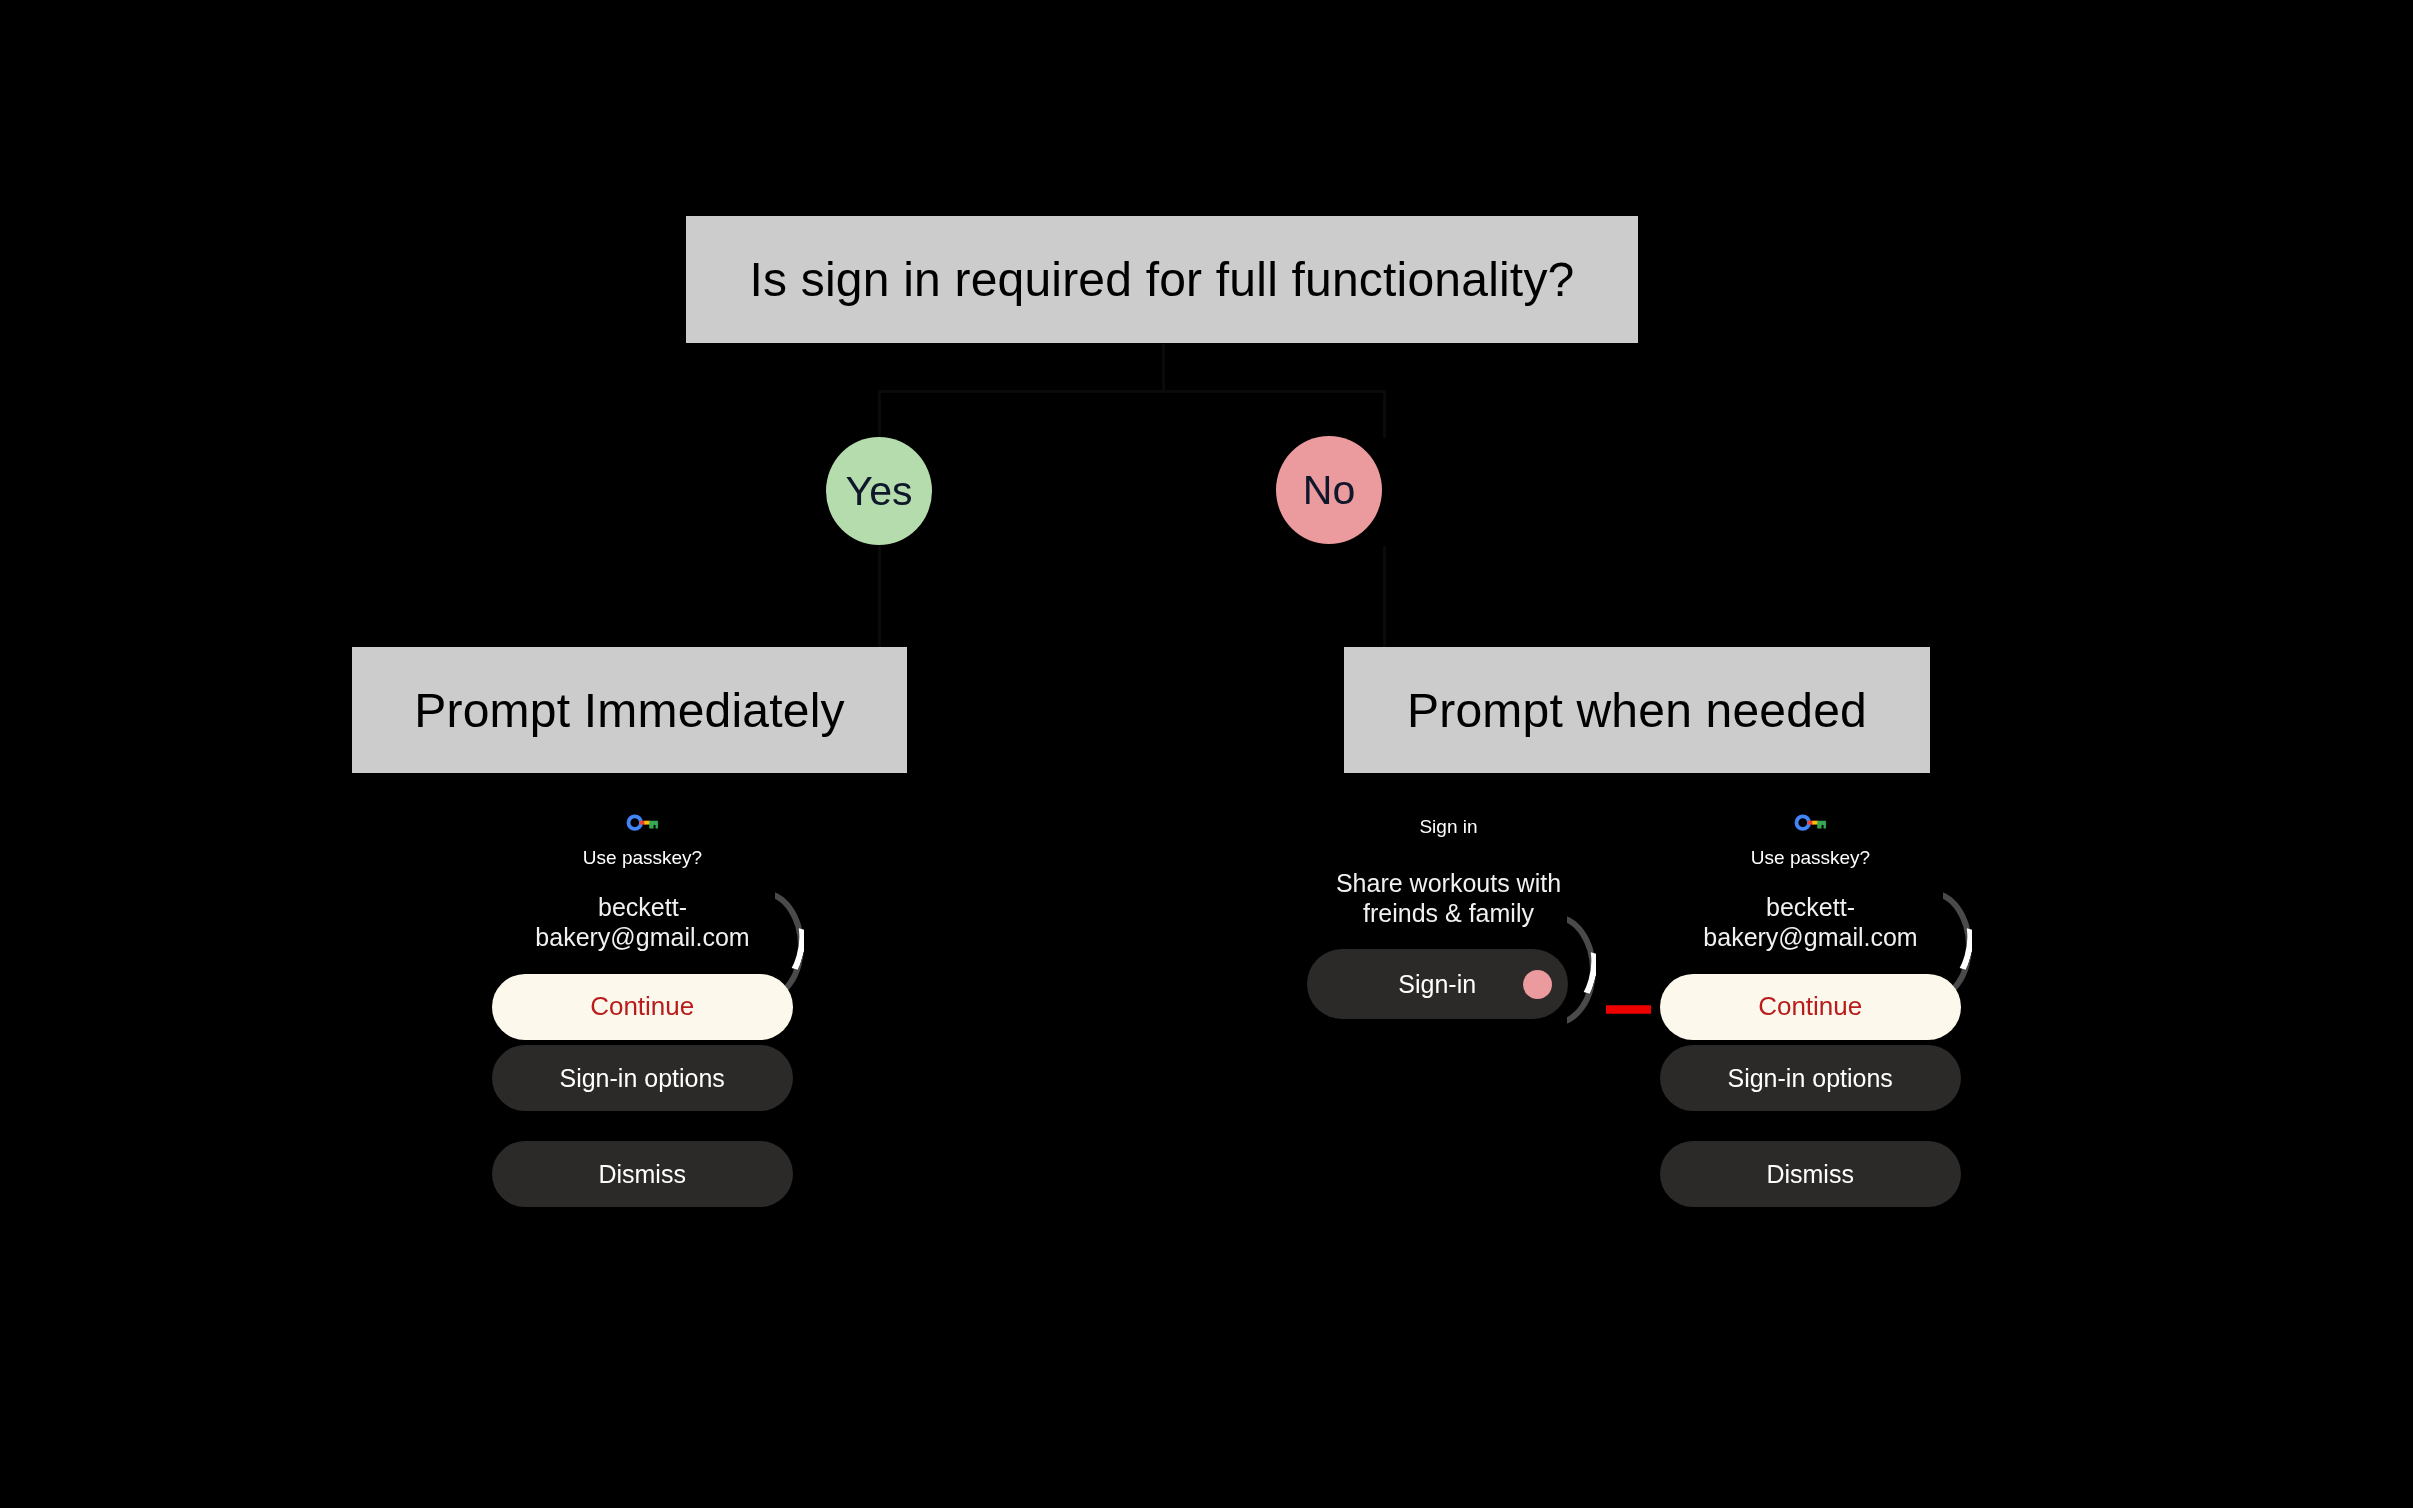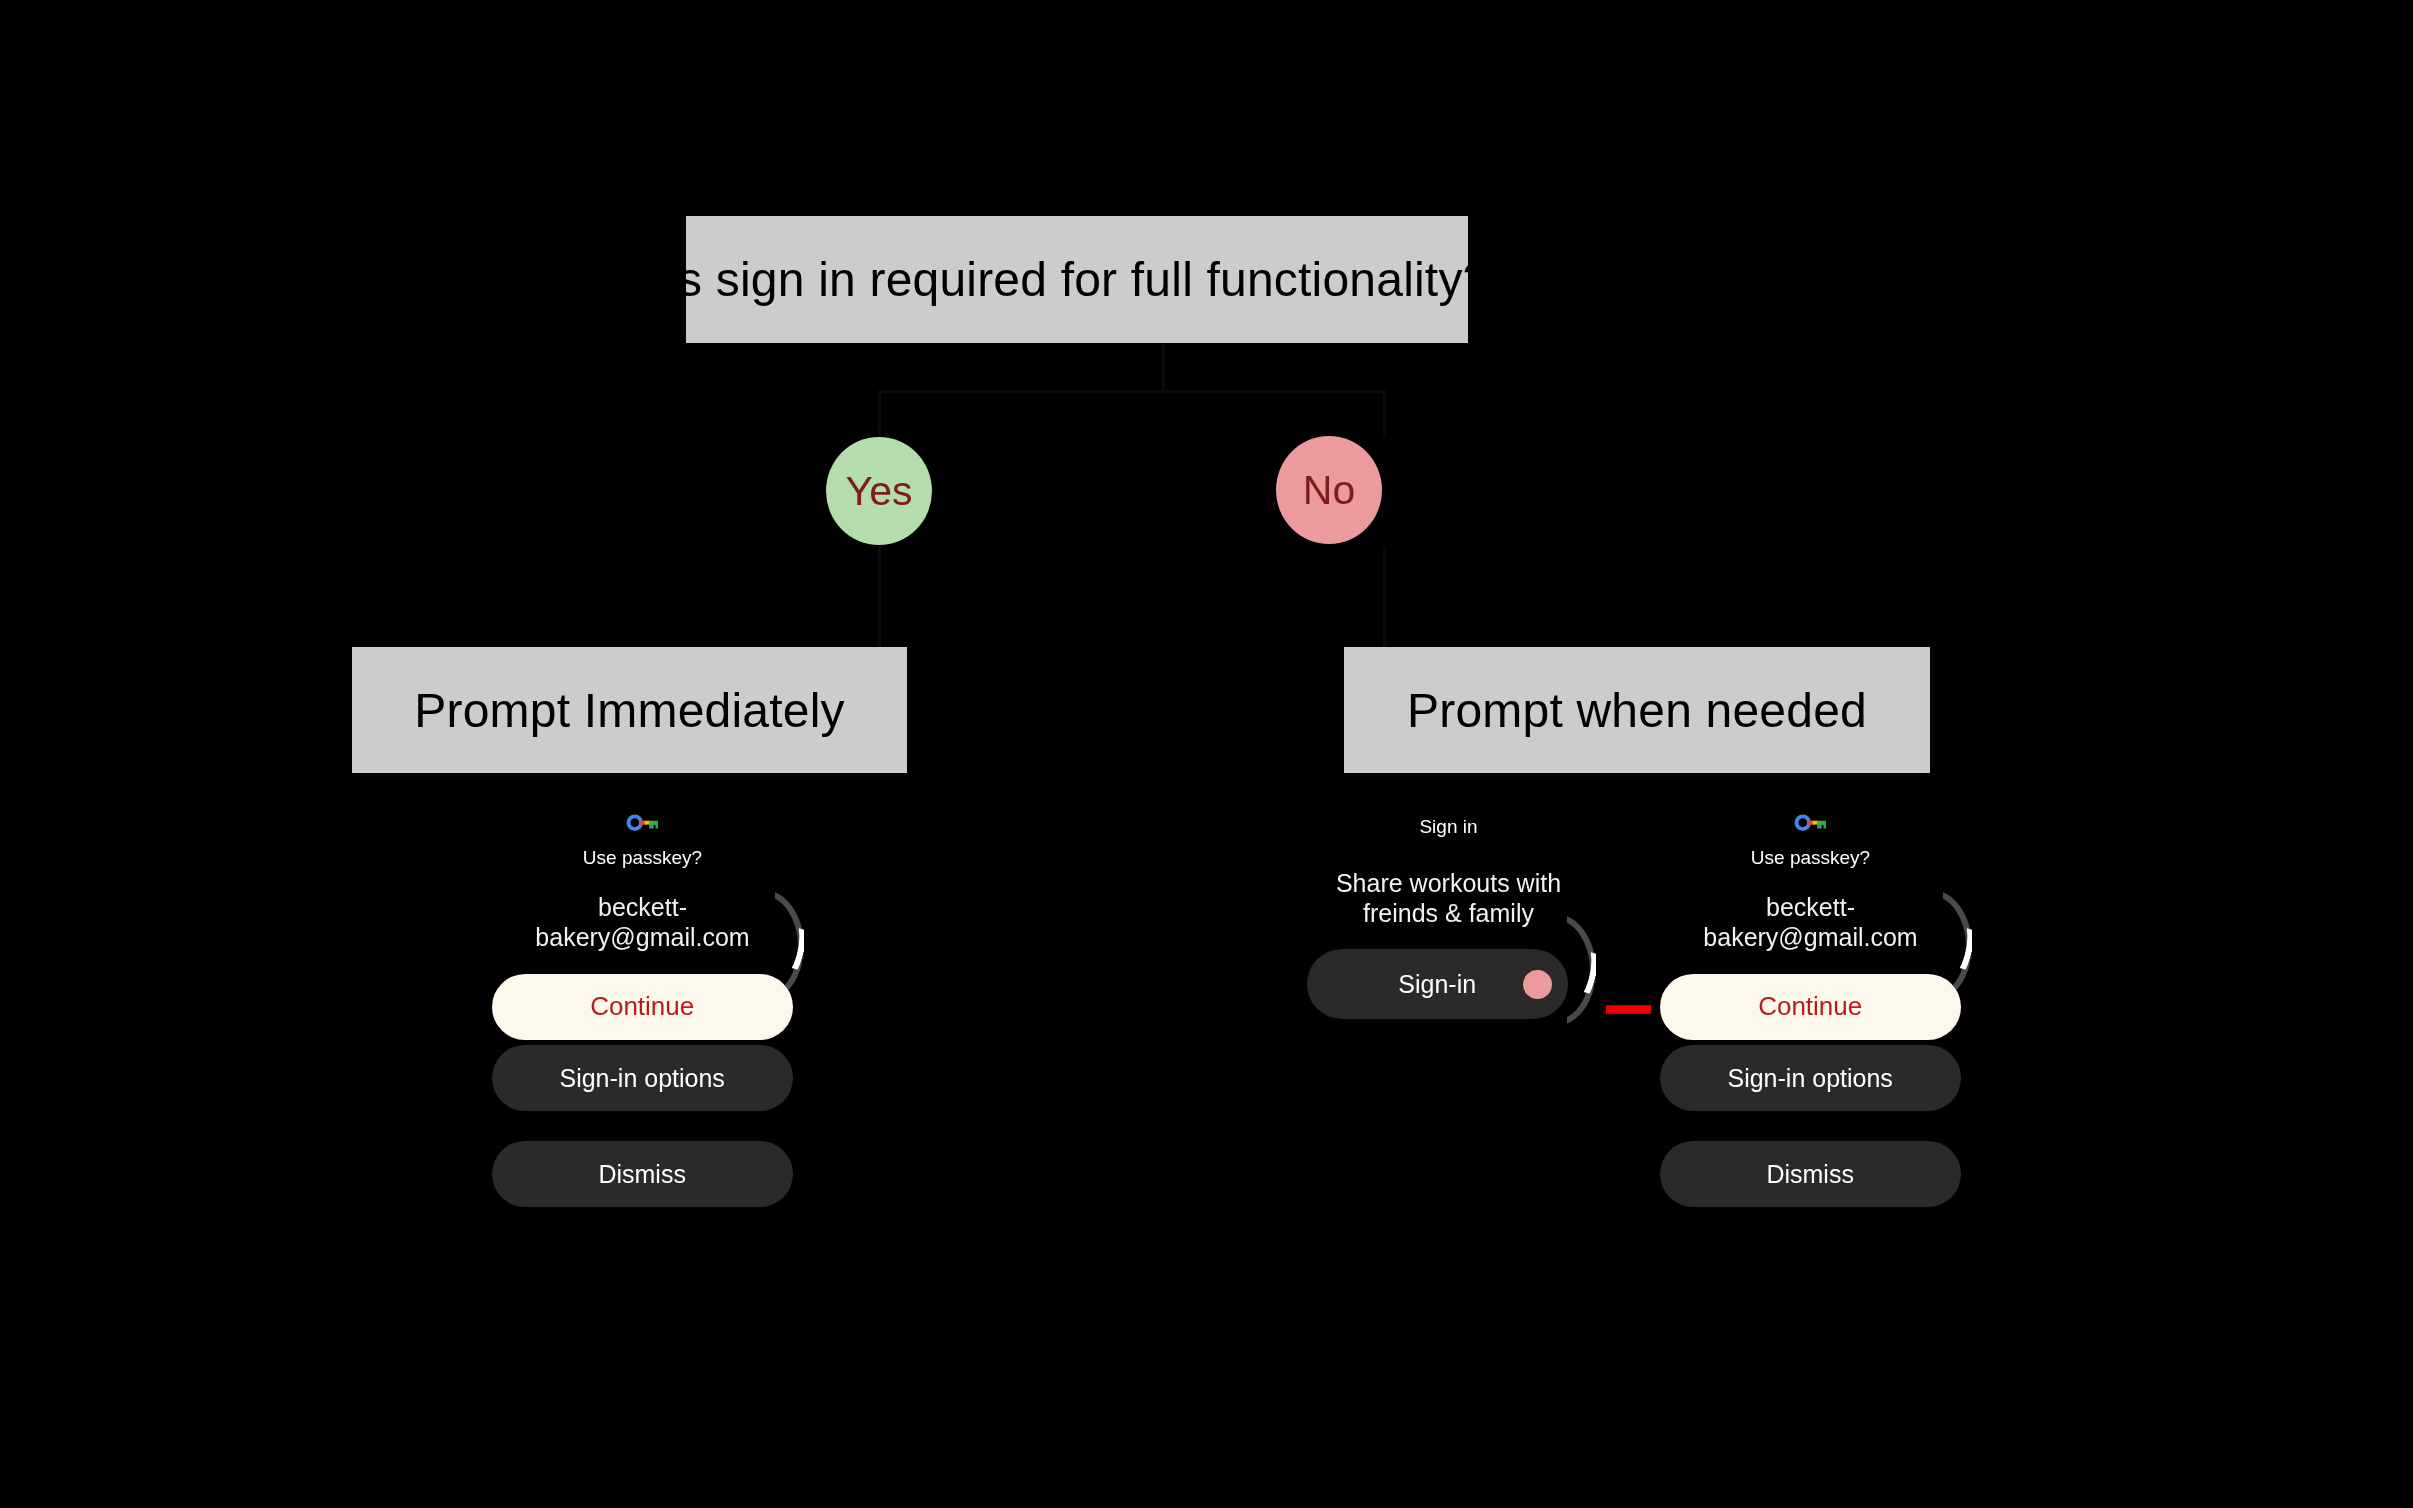--- a/index.html
+++ b/index.html
@@ -31,21 +31,21 @@
     align-items: center;
     justify-content: center;
     font-weight: 400;
     letter-spacing: 0.2px;
     white-space: nowrap;
   }
 
   #box-question {
     left: 686px;
     top: 216px;
-    width: 782px;
+    width: 952px;
     height: 127px;
     font-size: 48px;
   }
   #box-prompt-immediately {
     left: 352px;
     top: 647px;
     width: 555px;
     height: 126px;
     font-size: 48px;
   }
@@ -58,21 +58,21 @@
     margin-left: 16px;
   }
 
   
   .flow-circle {
     position: absolute;
     border-radius: 50%;
     display: flex;
     align-items: center;
     justify-content: center;
-    color: #7f1d1d;
+    color: #0f172a;
     font-size: 41px;
     font-weight: 400;
   }
   #circle-yes {
     left: 826px;
     top: 437px;
     width: 106px;
     height: 108px;
     background: #b5dcac;
   }

